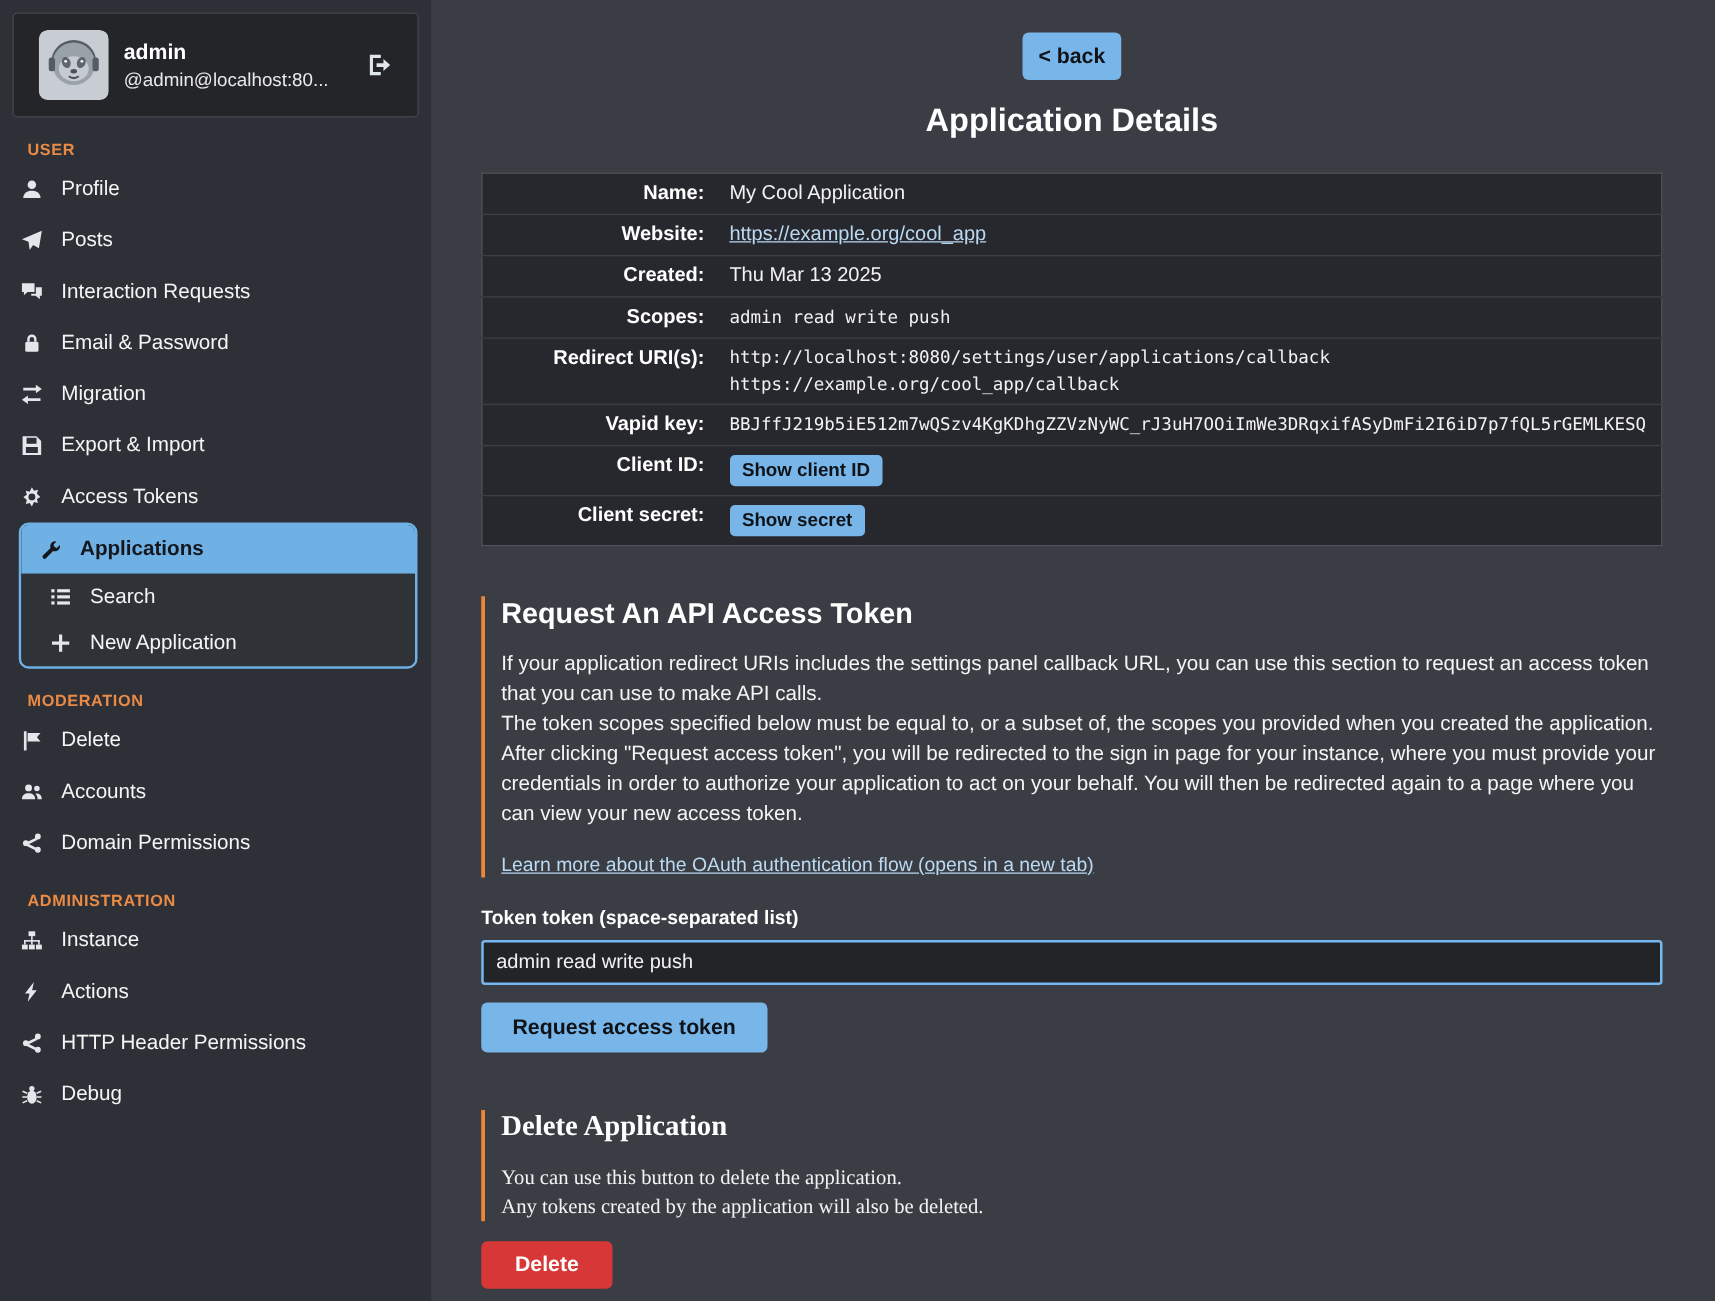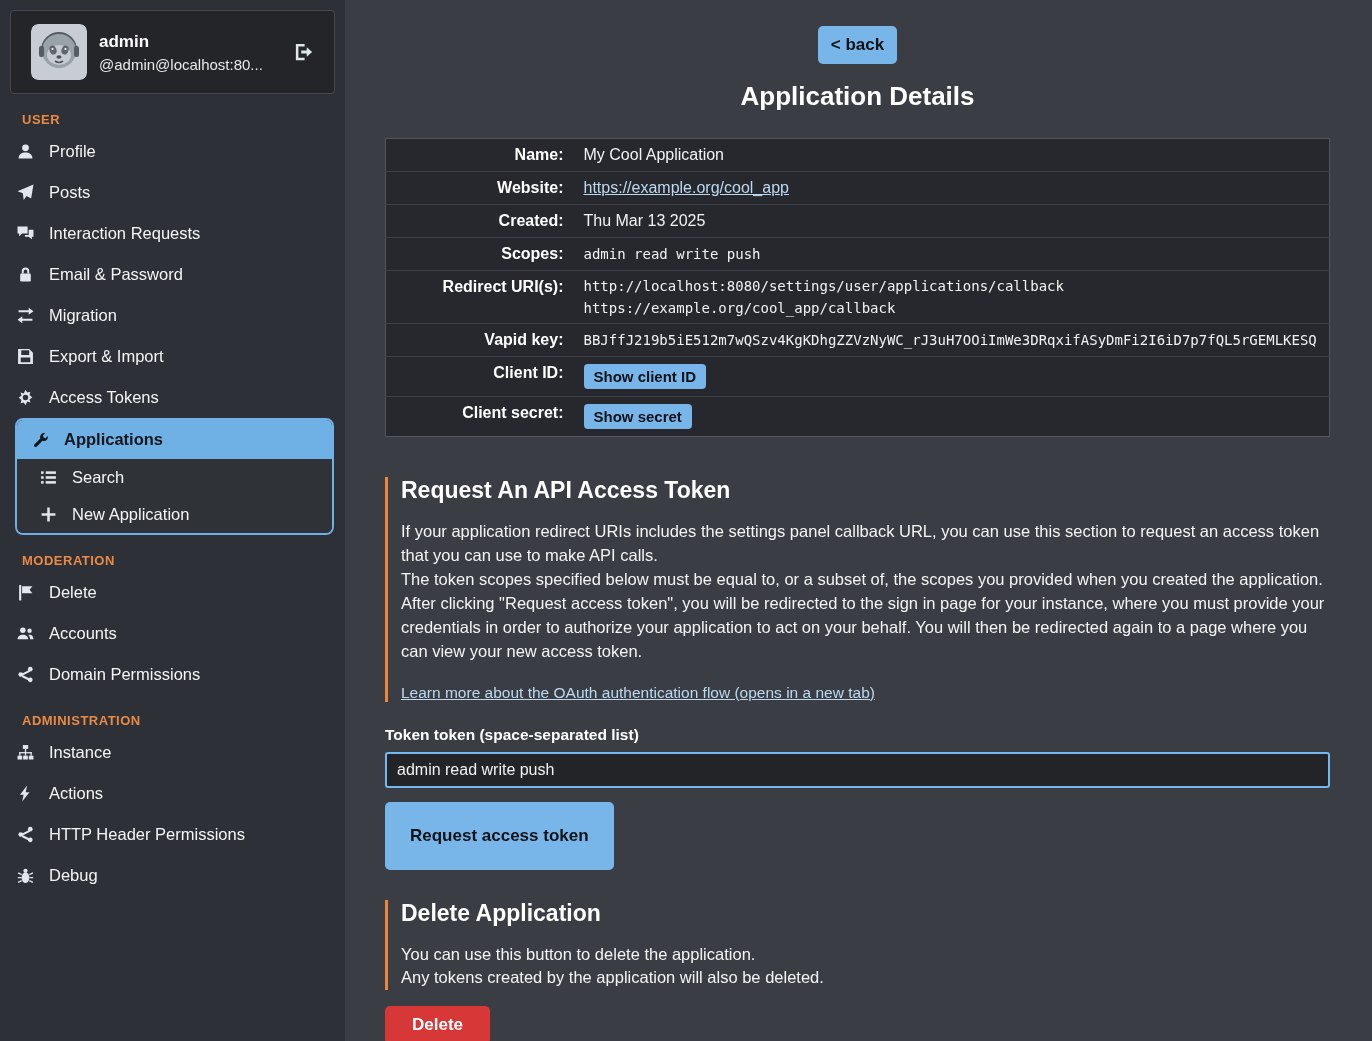--- a/index.html
+++ b/index.html
@@ -73,22 +73,22 @@
   }
   .section-title { font-size:23px; font-weight:bold; color:#ffffff; margin:0 0 16px; }
   .section-text p { margin:0; font-size:16.5px; line-height:1.45; color:#f4f4f4; }
   .learn-link { display:inline-block; margin-top:20px; font-size:15.5px; }
   .form-label { font-weight:bold; font-size:15.5px; margin:24px 0 8px; color:#ffffff; }
   .scopes-input {
     width:100%; background:#222428; border:2px solid #76b7f0; border-radius:3px;
     color:#f2f2f2; font-size:16px; padding:7px 10px;
     font-family:"Liberation Sans", sans-serif;
   }
-  .request-btn { margin-top:14px; font-size:17px; padding:24px 25px; }
-  .delete-block { margin-top:30px; }
+  .request-btn { margin-top:14px; font-size:17px; padding:10px 25px; }
+  .delete-block { margin-top:46px;font-family:Liberation Serif, serif; }
   .delete-btn {
     margin-top:16px; background:#d83737; color:#ffffff; font-weight:bold;
     border:none; border-radius:5px; font-size:17px; padding:9px 27px; cursor:pointer;
     font-family:"Liberation Sans", sans-serif;
   }
 </style>
 </head>
 <body>
 
 <aside class="sidebar">

